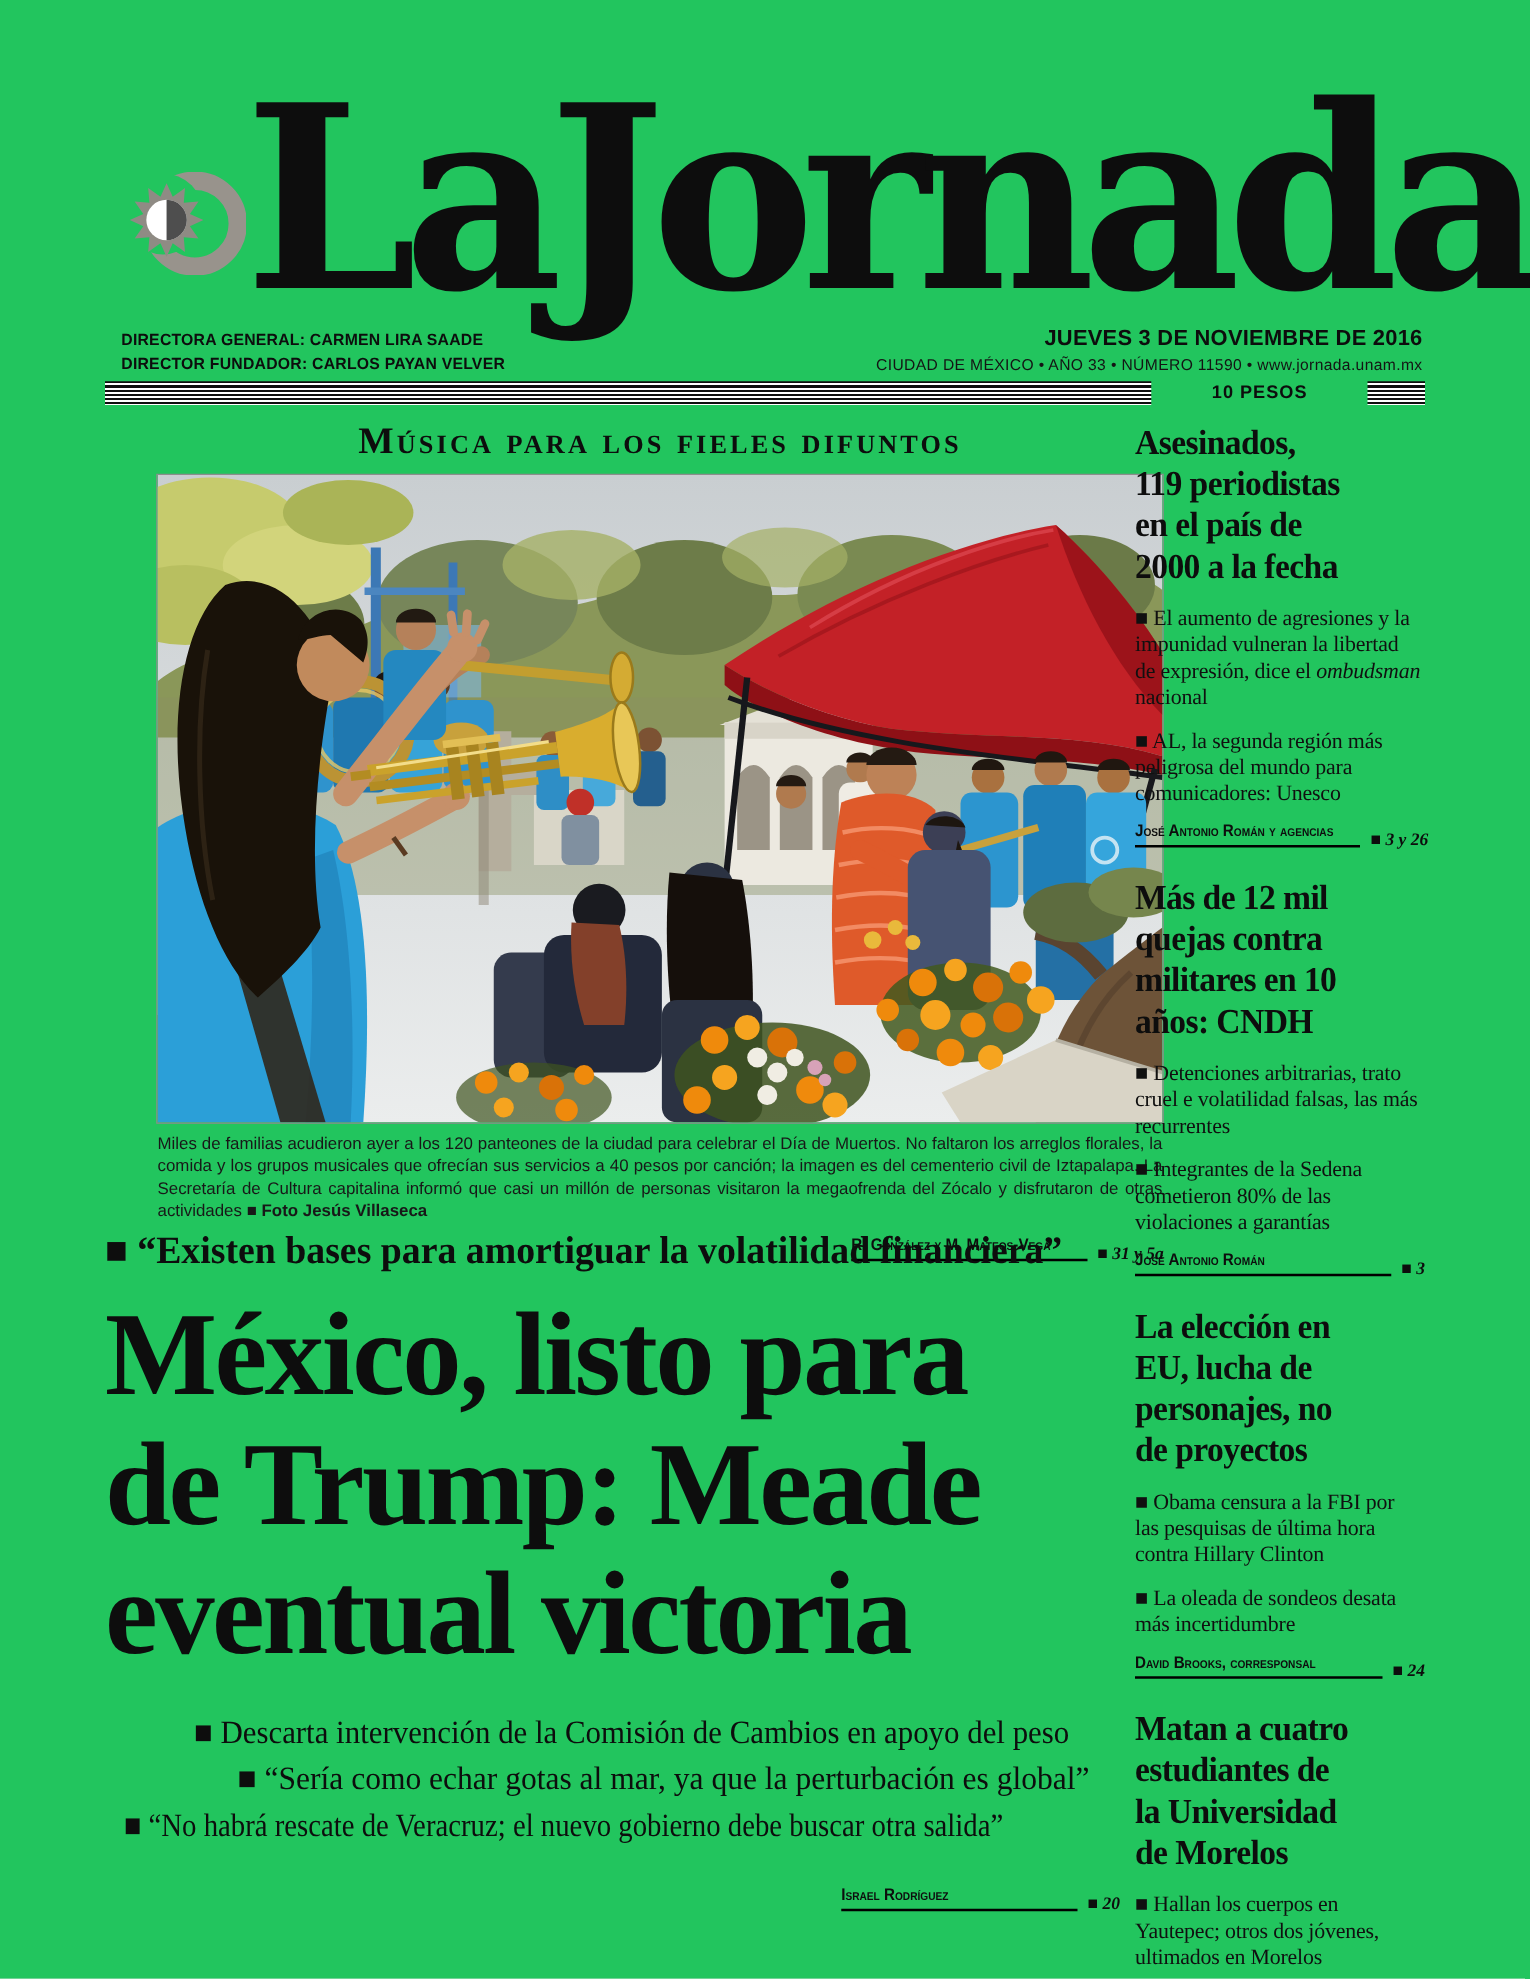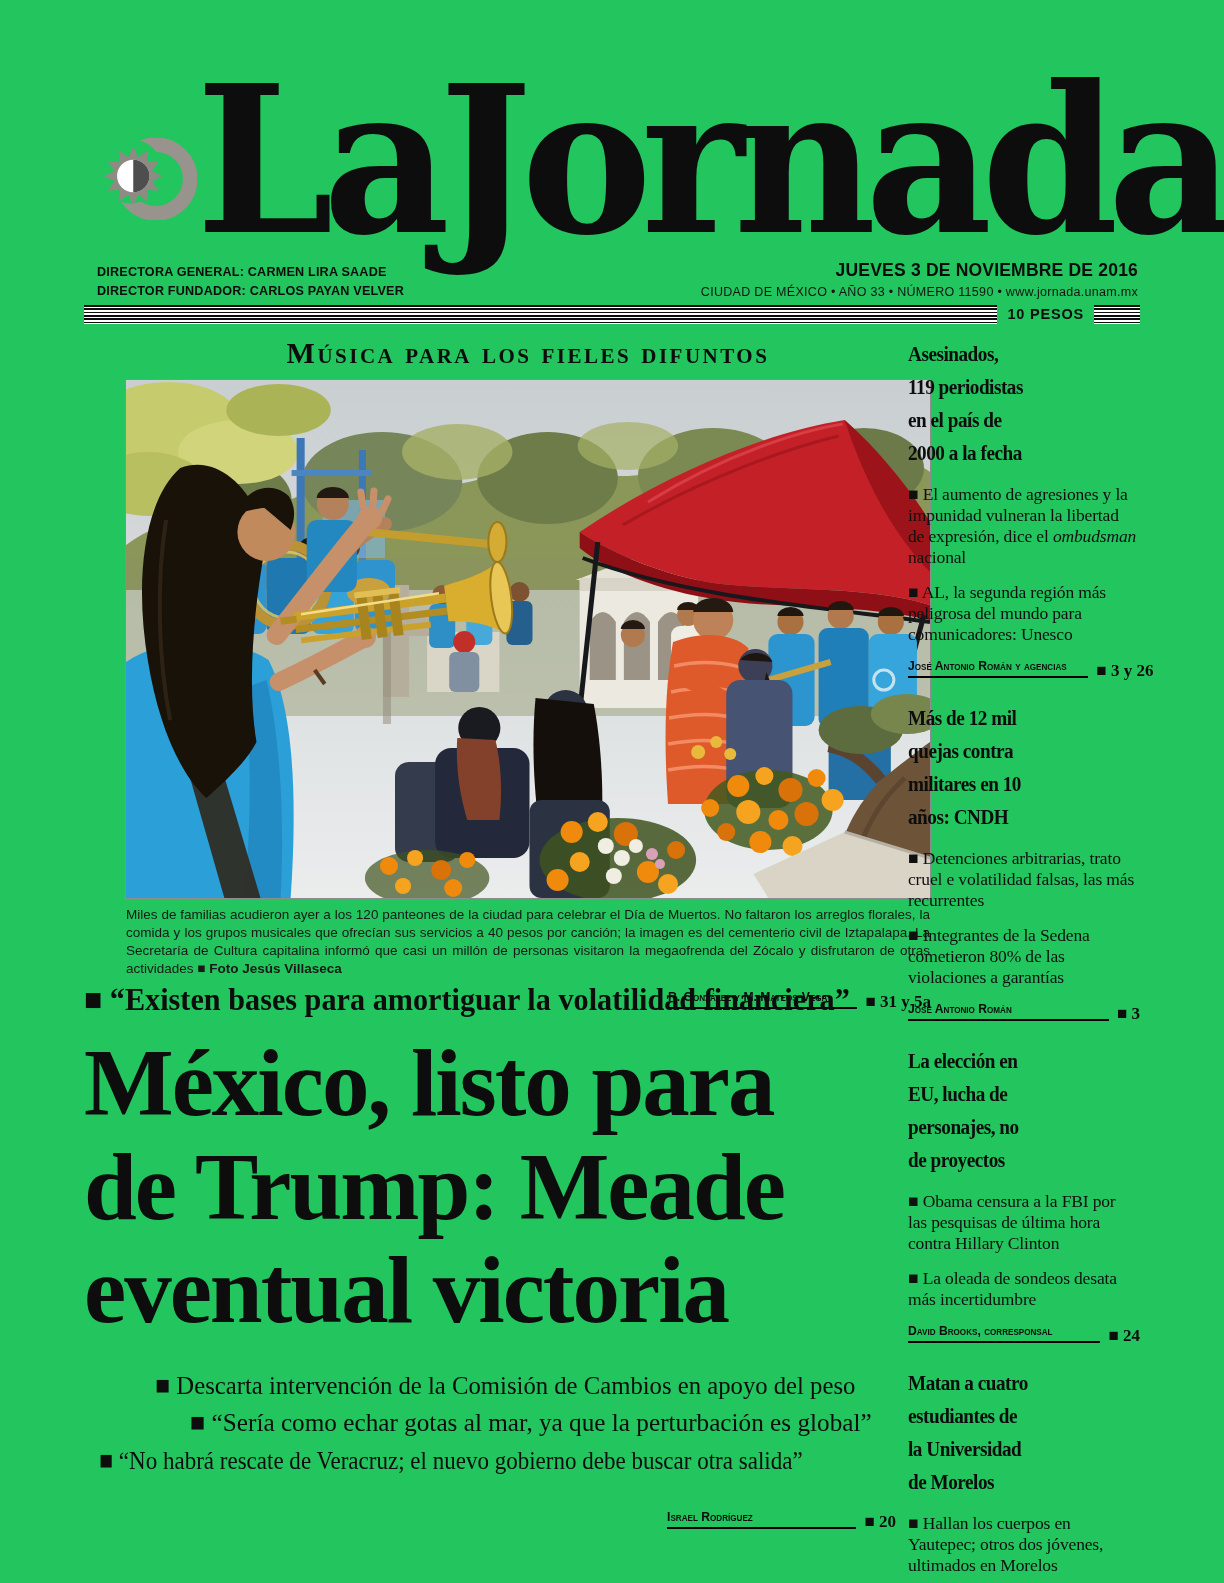--- a/index.html
+++ b/index.html
@@ -17,21 +17,21 @@
   .directors{position:absolute;left:97px;top:262px;
              font-family:"Liberation Sans",sans-serif;font-weight:bold;
              font-size:13px;line-height:19px;letter-spacing:.2px;
              transform:scaleX(.97);transform-origin:left top;}
   .dateblock{position:absolute;right:86px;top:260px;text-align:right;}
   .date-line{font-family:"Liberation Sans",sans-serif;font-weight:bold;
              font-size:17.5px;letter-spacing:.2px;}
   .info-line{font-family:"Liberation Sans",sans-serif;font-size:12.5px;
              letter-spacing:.3px;margin-top:4px;color:#141414;}
   .priceband{position:absolute;left:84px;right:84px;top:304px;height:20px;
-             display:flex;align-items:center;}
+             display:flex;align-items:center;gap:38px;}
   .pb-lines{height:19px;background:repeating-linear-gradient(to bottom,#0e0e0e 0 1.7px,#fff 1.7px 3.35px);}
   .pb-left{flex:1;}
   .pb-right{flex:0 0 46px;}
   .price{font-family:"Liberation Sans",sans-serif;font-weight:bold;font-size:14.5px;
          letter-spacing:.8px;padding:0 10px;white-space:nowrap;}
 
   
   .photo-block{position:absolute;left:84px;top:336px;width:806px;padding-left:41px;}
   .photo-title{text-align:center;font-weight:bold;font-size:30px;
                font-variant:small-caps;letter-spacing:2.5px;margin-bottom:9px;}
@@ -43,41 +43,41 @@
 
   
   .byline-row{display:flex;align-items:flex-end;margin-top:9px;}
   .byline-row.right{justify-content:flex-end;}
   .byrule{border-bottom:2.5px solid #000;padding:0 4px 2px 0;}
   .byrule.grow{flex:1;}
   .byrule.wide{min-width:185px;}
   .byline{font-family:"Liberation Sans",sans-serif;font-weight:bold;font-size:13.5px;
           font-variant:small-caps;letter-spacing:0;white-space:nowrap;
           display:inline-block;transform:scaleX(.9);transform-origin:left bottom;}
-  .pageref{font-weight:bold;font-size:17px;margin-left:8px;white-space:nowrap;
-           transform:translateY(3px);}
+  .pageref{font-weight:bold;font-size:14px;margin-left:8px;white-space:nowrap;
+           transform:translateY(3px);font-style:italic;}
 
   
   .lead{position:absolute;left:84px;top:982px;width:812px;}
   .kicker{font-weight:bold;font-size:31px;white-space:nowrap;
           transform:scaleX(.975);transform-origin:left;}
   .headline{margin:14px 0 0;font-weight:bold;font-size:95px;line-height:1.09;
             letter-spacing:-2px;}
   .hl{white-space:nowrap;transform-origin:left;}
   .lead-bullets{margin-top:24px;text-align:right;}
   .lb{font-size:26px;line-height:1.44;white-space:nowrap;transform-origin:left;}
   .lb-0{transform:scaleX(.95);}
   .lb-1{transform:scaleX(.97);}
   .lb-2{transform:scaleX(.885);}
   .lead .byline-row{margin-top:28px;}
 
   
   .sidebar{position:absolute;left:908px;top:338px;width:232px;}
   .story{margin-bottom:24px;}
-  .sh{margin:0;font-weight:bold;font-size:20px;line-height:33px;letter-spacing:-.5px;}
+  .sh{margin:0;font-weight:bold;font-size:28px;line-height:33px;letter-spacing:-.5px;}
   .shl{white-space:nowrap;transform:scaleX(.96);transform-origin:left;}
   .sb{margin:14px 0 0;font-size:17.5px;line-height:21px;letter-spacing:-.15px;
       width:229px;color:#101010;}
   .story .byline-row{margin-top:11px;}
 </style>
 </head>
 <body>
 
 <div class="page">
 

